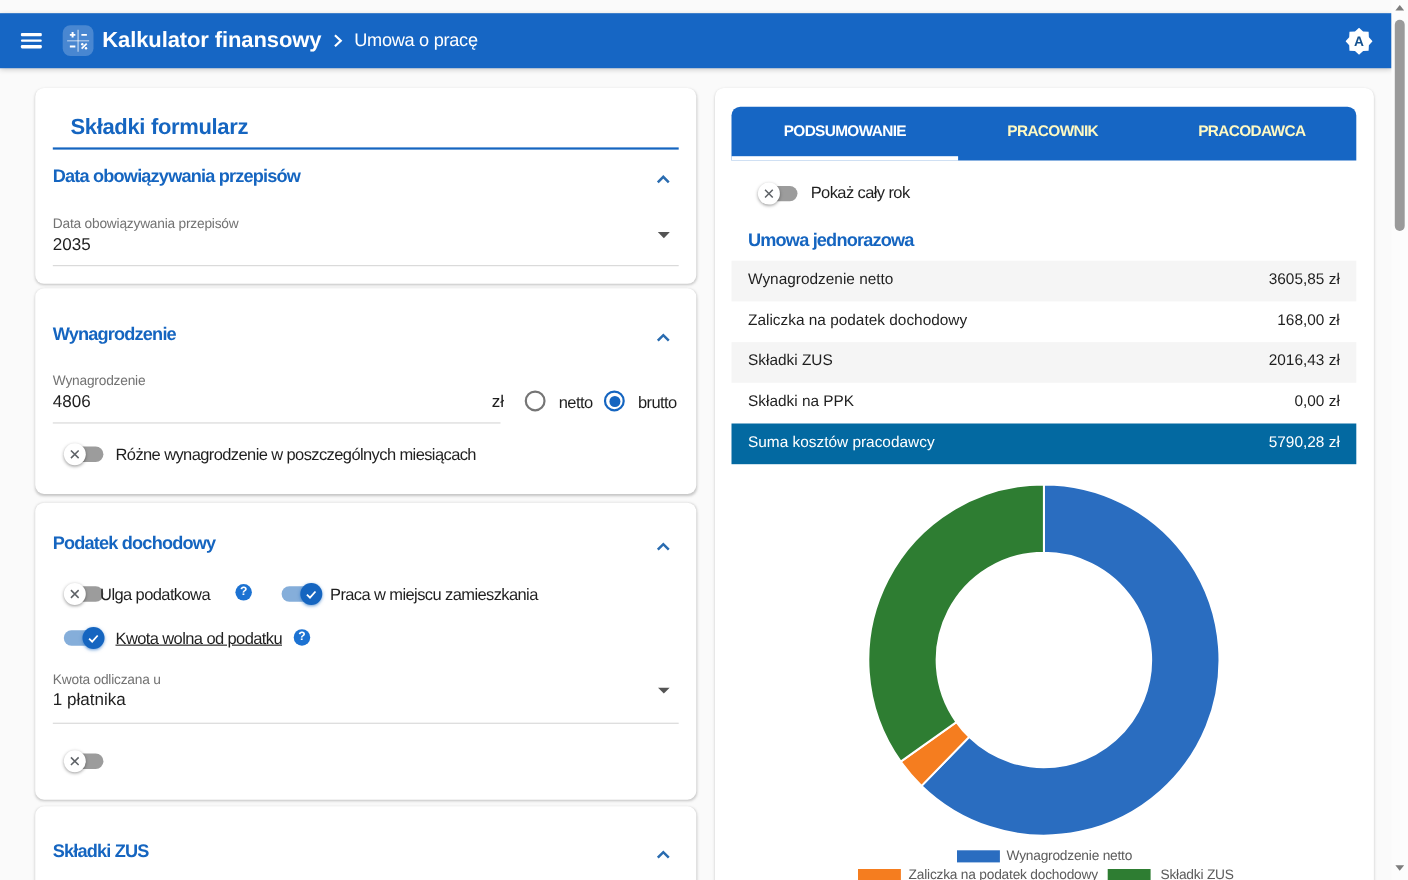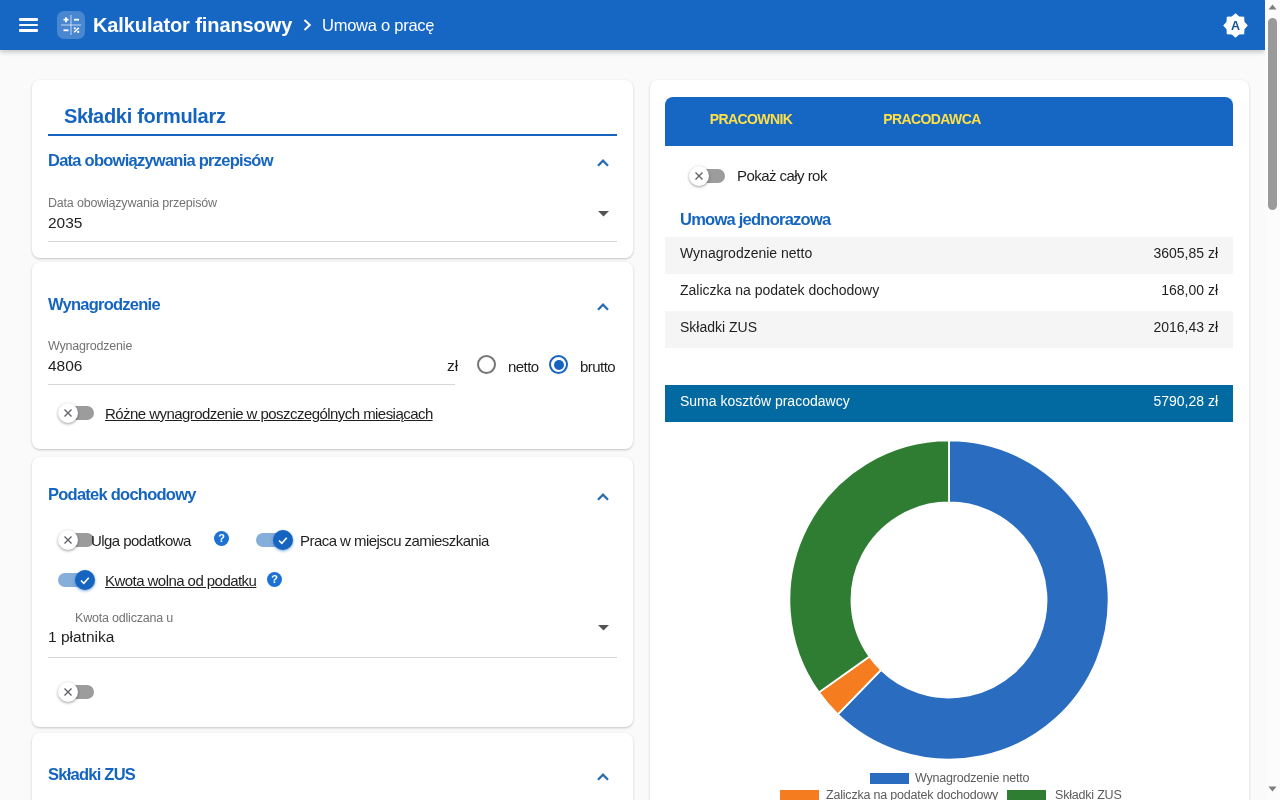--- a/index.html
+++ b/index.html
@@ -1,20 +1,20 @@
 <!DOCTYPE html>
 <html lang="pl"><head>
 <meta charset="utf-8">
 <title>Kalkulator finansowy</title>
 <style>
   * { margin:0; padding:0; box-sizing:border-box; }
   html,body { width:1280px; height:800px; overflow:hidden; }
   body { font-family:"Liberation Sans", sans-serif; background:#fafafa; position:relative; }
   
-  #header { position:absolute; left:0; top:0; width:1265px; height:50px; background:#1666c4; z-index:5; box-shadow:0 2px 5px rgba(0,0,0,.22);text-decoration:underline; }
+  #header { position:absolute; left:0; top:12px; width:1265px; height:50px; background:#1666c4; z-index:5; box-shadow:0 2px 5px rgba(0,0,0,.22);text-decoration:underline; }
   #header .burger { position:absolute; left:19px; top:18px; width:19px; height:14px; }
   #header .burger span { position:absolute; left:0; width:19px; height:2.6px; background:#fff; border-radius:1px; }
   #logo { position:absolute; left:57px; top:11px; width:28px; height:28px; border-radius:7px; background:rgba(255,255,255,.22); }
   #title { position:absolute; left:93px; top:14px; font-size:20px; font-weight:bold; color:#fff; letter-spacing:-0.1px; }
   #crumbsep { position:absolute; left:299px; top:17px; width:16px; height:16px; }
   #subtitle { position:absolute; left:322px; top:16px; font-size:16.5px; color:#fff; letter-spacing:-0.25px; }
   #badgeA { position:absolute; left:1223px; top:13px; width:25px; height:25px; }
   
   .card { position:absolute; background:#fff; border-radius:8px; box-shadow:0 1px 3px rgba(0,0,0,.13), 0 1px 2px rgba(0,0,0,.1); }
   .sechead { position:absolute; left:16px; font-size:16.5px; font-weight:bold; color:#1565c0; letter-spacing:-0.75px; }
@@ -36,21 +36,21 @@
   .tgl.on  svg { left:21px; }
   .tlabel { position:absolute; font-size:15px; color:#1f1f1f; letter-spacing:-0.55px; }
   .qicon { position:absolute; width:15px; height:15px; border-radius:50%; background:#1c72d2; color:#fff; font-size:11px; font-weight:bold; text-align:center; line-height:15px; }
   
   .radio { position:absolute; width:19px; height:19px; border-radius:50%; }
   .radio.unc { border:2px solid #757575; }
   .radio.chk { border:2px solid #1565c0; }
   .radio.chk i { position:absolute; left:2.5px; top:2.5px; width:10px; height:10px; border-radius:50%; background:#1565c0; display:block; }
   
   #tabbar { position:absolute; left:15px; top:17px; width:568px; height:49px; background:#1666c4; border-radius:8px 8px 0 0; display:flex; }
-  .tab { height:49px; line-height:45px; text-align:center; font-size:14px; font-weight:bold; letter-spacing:-0.6px; color:#fde047; position:relative; }
+  .tab { height:49px; line-height:45px; text-align:center; font-size:14px; font-weight:bold; letter-spacing:-0.6px; color:#fef9c3; position:relative; }
   .tab.active { color:#fff; }
   .tab.active .ind { position:absolute; left:0; bottom:0; width:100%; height:4px; background:#fff; }
   .srow { position:absolute; left:15px; width:568px; height:37px; font-size:14px; color:#1f1f1f; }
   .srow .n { position:absolute; left:15px; top:8px; }
   .srow .v { position:absolute; right:15px; top:8px; }
   .srow.g { background:#f5f5f5; }
   .srow.b { background:#0369a1; color:#fff; }
 </style>
 </head>
 <body>
@@ -114,21 +114,21 @@
       <i></i>
     </div>
     <div class="tlabel" style="left:548px; top:96px;">brutto</div>
     <div class="tgl off" style="left:26px; top:141px;">
       <div class="track"></div>
       <div class="thumb"></div>
       <svg viewBox="0 0 12 12">
         <path d="M2.5 2.5l7 7M9.5 2.5l-7 7" stroke="#5f6368" stroke-width="1.4"></path>
       </svg>
     </div>
-    <div class="tlabel" style="left:73px; top:143px;text-decoration:underline;">Różne wynagrodzenie w poszczególnych miesiącach</div>
+    <div class="tlabel" style="left:73px; top:143px;">Różne wynagrodzenie w poszczególnych miesiącach</div>
   </div>
 
   <div class="card" style="left:32px; top:457px; width:601px; height:270px;">
     <div class="sechead" style="top:28px;">Podatek dochodowy</div>
     <svg class="chevup" style="left:565px; top:34px;" viewBox="0 0 12 12">
       <path d="M1 8.7L6 3.7 11 8.7" stroke="#2a6cb0" stroke-width="2.3" fill="none"></path>
     </svg>
     <div class="tgl off" style="left:26px; top:73px;">
       <div class="track"></div>
       <div class="thumb"></div>
@@ -148,21 +148,21 @@
     <div class="tlabel" style="left:268px; top:75px;">Praca w miejscu zamieszkania</div>
     <div class="tgl on" style="left:26px; top:113px;">
       <div class="track"></div>
       <div class="thumb"></div>
       <svg viewBox="0 0 12 12">
         <path d="M2 6.5l2.8 2.8 5-5.6" stroke="#fff" stroke-width="1.6" fill="none"></path>
       </svg>
     </div>
     <div class="tlabel" style="left:73px; top:115px;text-decoration:underline;">Kwota wolna od podatku</div>
     <div class="qicon" style="left:235px; top:115px;">?</div>
-    <div class="label" style="top:154px;margin-left:27px;">Kwota odliczana u</div>
+    <div class="label" style="top:154px;">Kwota odliczana u</div>
     <div class="value" style="top:171px;">1 płatnika</div>
     <svg class="dd" style="left:566px; top:168px;" viewBox="0 0 12 6">
       <path d="M0 0h12L6 6z" fill="#545454"></path>
     </svg>
     <div class="uline" style="top:200px; width:569px;"></div>
     <div class="tgl off" style="left:26px; top:225px;">
       <div class="track"></div>
       <div class="thumb"></div>
       <svg viewBox="0 0 12 12">
         <path d="M2.5 2.5l7 7M9.5 2.5l-7 7" stroke="#5f6368" stroke-width="1.4"></path>
@@ -172,20 +172,21 @@
 
   <div class="card" style="left:32px; top:733px; width:601px; height:120px;">
     <div class="sechead" style="top:32px;">Składki ZUS</div>
     <svg class="chevup" style="left:565px; top:38px;" viewBox="0 0 12 12">
       <path d="M1 8.7L6 3.7 11 8.7" stroke="#2a6cb0" stroke-width="2.3" fill="none"></path>
     </svg>
   </div>
 
   <div class="card" style="left:650px; top:80px; width:599px; height:760px;">
     <div id="tabbar">
+      <div class="tab active" style="width:206px;">PODSUMOWANIE<div class="ind"></div></div>
       <div class="tab" style="width:172px;">PRACOWNIK</div>
       <div class="tab" style="width:190px;">PRACODAWCA</div>
     </div>
     <div class="tgl off" style="left:39px; top:86px;">
       <div class="track"></div>
       <div class="thumb"></div>
       <svg viewBox="0 0 12 12">
         <path d="M2.5 2.5l7 7M9.5 2.5l-7 7" stroke="#5f6368" stroke-width="1.4"></path>
       </svg>
     </div>
@@ -195,20 +196,24 @@
       <span class="n">Wynagrodzenie netto</span>
       <span class="v">3605,85 zł</span>
     </div>
     <div class="srow" style="top:194px;">
       <span class="n">Zaliczka na podatek dochodowy</span>
       <span class="v">168,00 zł</span>
     </div>
     <div class="srow g" style="top:231px;">
       <span class="n">Składki ZUS</span>
       <span class="v">2016,43 zł</span>
+    </div>
+    <div class="srow" style="top:268px;">
+      <span class="n">Składki na PPK</span>
+      <span class="v">0,00 zł</span>
     </div>
     <div class="srow b" style="top:305px;">
       <span class="n">Suma kosztów pracodawcy</span>
       <span class="v">5790,28 zł</span>
     </div>
 
     <svg style="position:absolute; left:139px; top:360px;" width="320" height="320" viewBox="0 0 320 320">
         <path d="M160.00 0.40 A159.6 159.6 0 1 1 48.76 274.44 L92.04 229.91 A97.5 97.5 0 1 0 160.00 62.50 Z" fill="#2a6dc0" stroke="#fff" stroke-width="1.8"></path>
         <path d="M48.76 274.44 A159.6 159.6 0 0 1 29.85 252.38 L80.49 216.44 A97.5 97.5 0 0 0 92.04 229.91 Z" fill="#f57d1f" stroke="#fff" stroke-width="1.8"></path>
         <path d="M29.85 252.38 A159.6 159.6 0 0 1 160.00 0.40 L160.00 62.50 A97.5 97.5 0 0 0 80.49 216.44 Z" fill="#2e7d32" stroke="#fff" stroke-width="1.8"></path>

